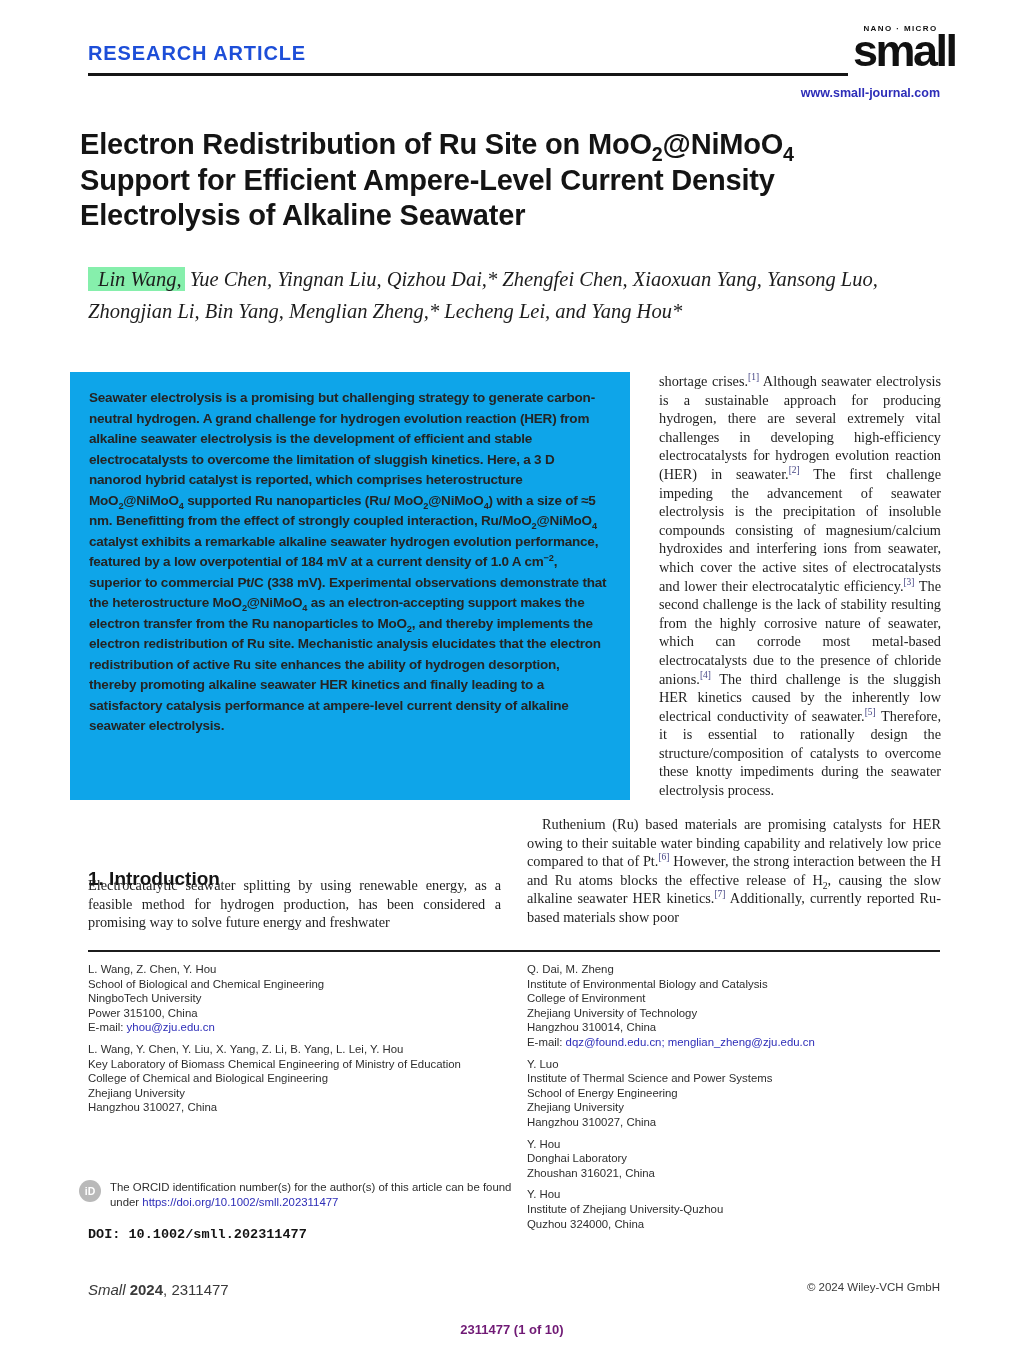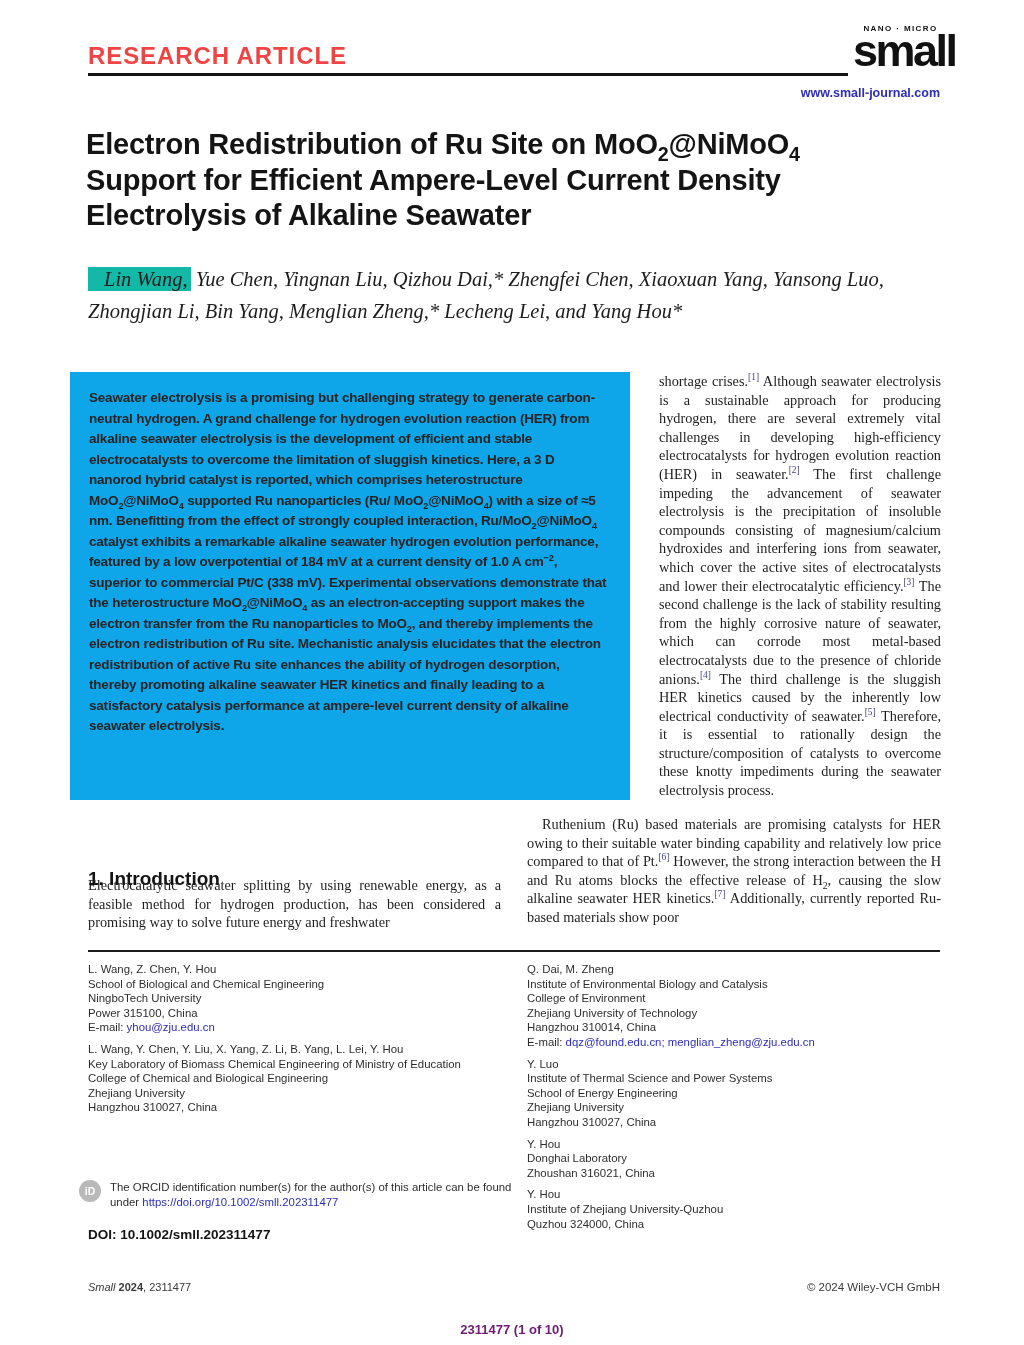--- a/index.html
+++ b/index.html
@@ -3,34 +3,34 @@
 <meta charset="utf-8">
 <style>
   html,body{margin:0;padding:0;background:#ffffff;}
   .page{
     position:relative;width:1024px;height:1345px;background:#ffffff;
     font-family:"Liberation Serif",serif;color:#1e1e1e;overflow:hidden;
   }
   
   .kicker{
     position:absolute;left:88px;top:42px;
-    font-family:"Liberation Sans",sans-serif;font-weight:bold;font-size:24px;
-    letter-spacing:0.9px;color:#ef4444;
+    font-family:"Liberation Sans",sans-serif;font-weight:bold;font-size:20px;
+    letter-spacing:0.9px;color:#1d4ed8;
   }
   .header-rule{position:absolute;left:88px;top:73px;width:760px;height:2.5px;background:#151515;}
   .logo{position:absolute;left:853px;top:24px;width:92px;font-family:"Liberation Sans",sans-serif;color:#111;}
   .logo-top{font-size:8px;font-weight:bold;letter-spacing:1.4px;margin-left:3px;white-space:nowrap;text-align:center;}
   .logo-word{font-size:45px;font-weight:bold;letter-spacing:-2.5px;line-height:0.82;margin-top:0;}
   .journal-url{
     position:absolute;right:84px;top:86px;
     font-family:"Liberation Sans",sans-serif;font-size:12.5px;font-weight:bold;color:#2d2db8;
   }
   
   .title{
-    position:absolute;left:86px;top:127px;width:822px;
+    position:absolute;left:80px;top:127px;width:822px;
     font-family:"Liberation Sans",sans-serif;font-weight:bold;font-size:29px;
     line-height:1.23;color:#141414;letter-spacing:-0.2px;
   }
   .title sub{font-size:62%;line-height:0;}
   .authors{
     position:absolute;left:88px;top:264px;width:802px;
     font-style:italic;font-size:20.5px;line-height:1.55;color:#1d1d1d;
   }
   
   .abstract{
@@ -68,33 +68,33 @@
     font-family:"Liberation Sans",sans-serif;font-size:11.4px;line-height:1.32;color:#2e2e2e;
   }
   .orcid-icon{
     float:left;width:22px;height:22px;border-radius:50%;background:#b9b9b9;color:#ffffff;
     font-family:"Liberation Sans",sans-serif;font-weight:bold;font-size:10.5px;
     text-align:center;line-height:22px;margin-right:9px;
   }
   .orcid-text{margin-left:31px;}
   .doi{
     position:absolute;left:88px;top:1227px;
-    font-family:Liberation Sans, sans-serif;font-weight:bold;font-size:13.5px;color:#141414;
+    font-family:Liberation Mono, monospace;font-weight:bold;font-size:13.5px;color:#141414;
   }
   
-  .footer-left{position:absolute;left:88px;top:1281px;font-family:"Liberation Sans",sans-serif;font-size:11px;color:#3a3a3a;}
+  .footer-left{position:absolute;left:88px;top:1281px;font-family:"Liberation Sans",sans-serif;font-size:15px;color:#3a3a3a;}
   .footer-center{position:absolute;left:0;top:1278px;width:1024px;text-align:center;
     font-family:"Liberation Sans",sans-serif;font-weight:bold;font-size:13px;color:#701a75;margin-top:44px;}
   .footer-right{position:absolute;right:84px;top:1281px;font-family:"Liberation Sans",sans-serif;font-size:11.5px;color:#3a3a3a;}
   
   sub.s-sub{font-size:68%;line-height:0;}
   sup.s-sup{font-size:68%;line-height:0;}
   sup.s-ref{font-size:66%;line-height:0;color:#3f3f80;}
   .s-link{color:#2d2db8;}
-  .s-hl{background:#14b8a6;padding:1px 3px 1px 16px;}
+  .s-hl{background:#86efac;padding:1px 3px 1px 10px;}
   .s-i{font-style:italic;}
   .s-b{font-weight:bold;}
 </style>
 </head>
 <body>
 
 <div class="page">
 
   <div class="kicker">RESEARCH ARTICLE</div>
   <div class="header-rule"></div>

